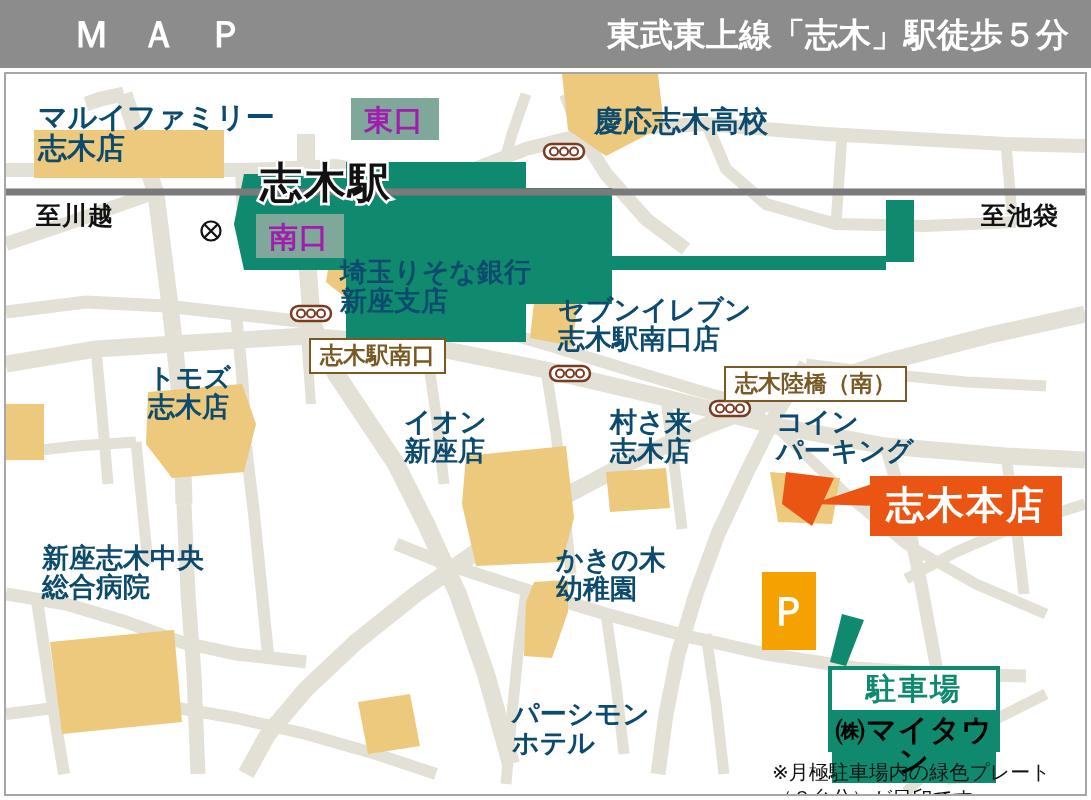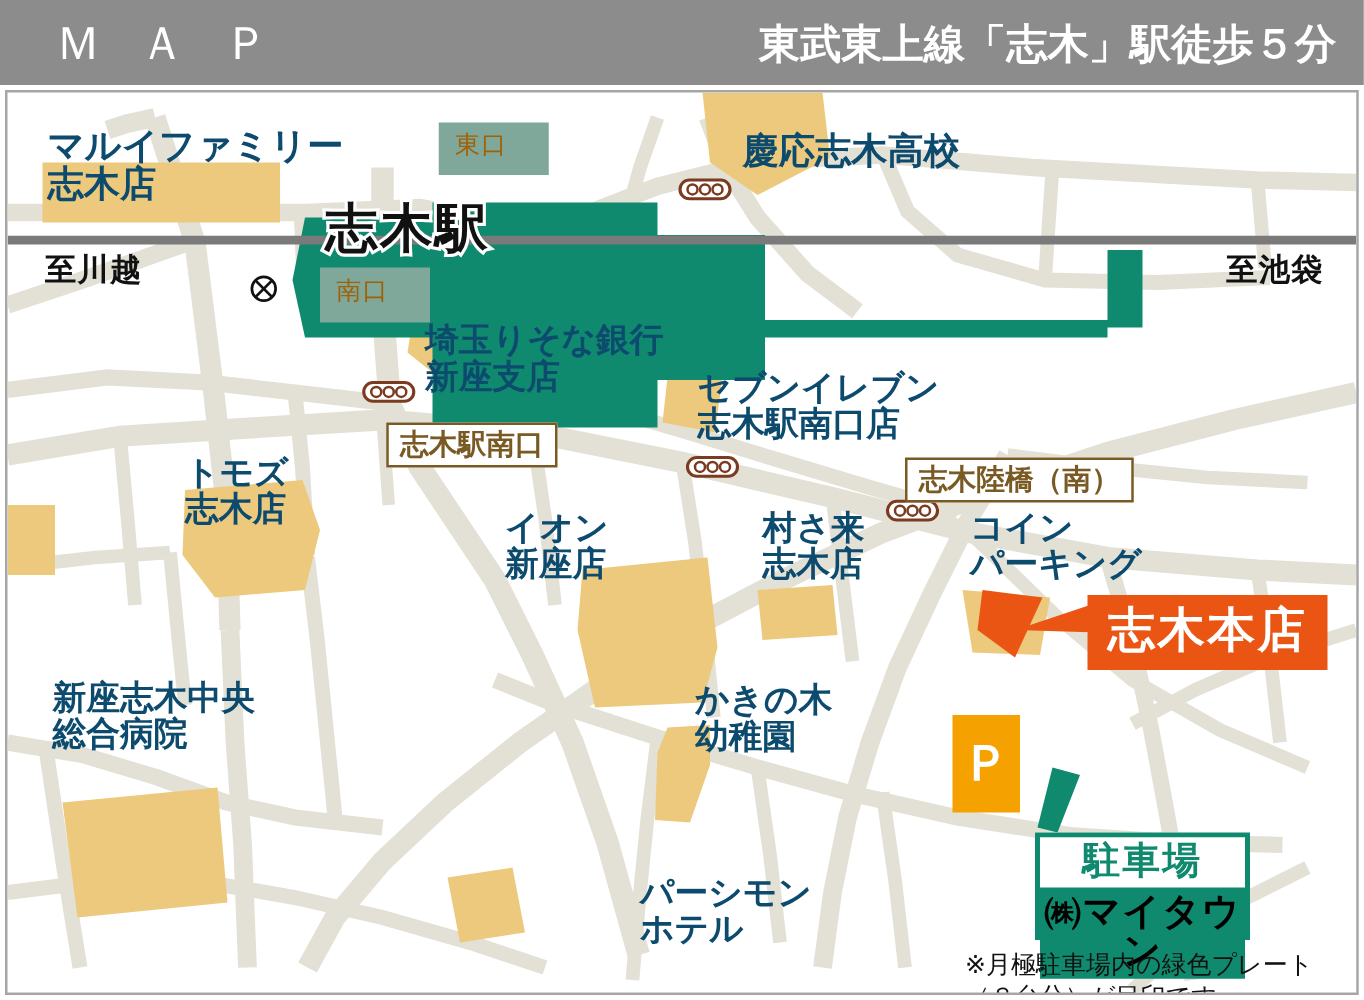--- a/index.html
+++ b/index.html
@@ -10,22 +10,23 @@
   #page{position:relative;width:1091px;height:800px;background:#fff;}
 
   
   .header{
     position:absolute;left:0;top:0;width:1091px;height:68px;
     background:#8c8c8c;
     display:flex;align-items:center;justify-content:space-between;
     box-sizing:border-box;padding:0 22px 0 44px;
   }
   .header-title{
-    color:#ffffff;font-size:37px;font-weight:normal;letter-spacing:10px;
+    color:#ffffff;font-size:37px;font-weight:bold;letter-spacing:10px;
     line-height:1;
+    margin-left:29px;
   }
   .header-sub{
     color:#ffffff;font-size:33px;font-weight:bold;letter-spacing:0px;
     line-height:1;white-space:nowrap;
   }
 
   
   .map-frame{
     position:absolute;left:4px;top:72px;width:1083px;height:724px;
     border:2px solid #a6a6a6;box-sizing:border-box;background:#ffffff;
@@ -42,21 +43,21 @@
   .lbl.mid   {font-size:27px;}
 
   
   .station-name{
     position:absolute;font-size:42px;font-weight:bold;color:#111;
     -webkit-text-stroke:5px #ffffff;paint-order:stroke fill;
     letter-spacing:2px;line-height:1;white-space:nowrap;
   }
 
   .exit-label{
-    position:absolute;color:#a16207;font-size:20px;font-weight:normal;
+    position:absolute;color:#a21caf;font-size:29px;font-weight:bold;
     letter-spacing:1px;line-height:1;white-space:nowrap;
   }
 
   .rail-name{
     position:absolute;color:#169b80;font-size:27px;font-weight:bold;
     letter-spacing:1px;white-space:nowrap;
   }
 
   .dir-label{
     position:absolute;color:#111;font-size:25px;font-weight:bold;

